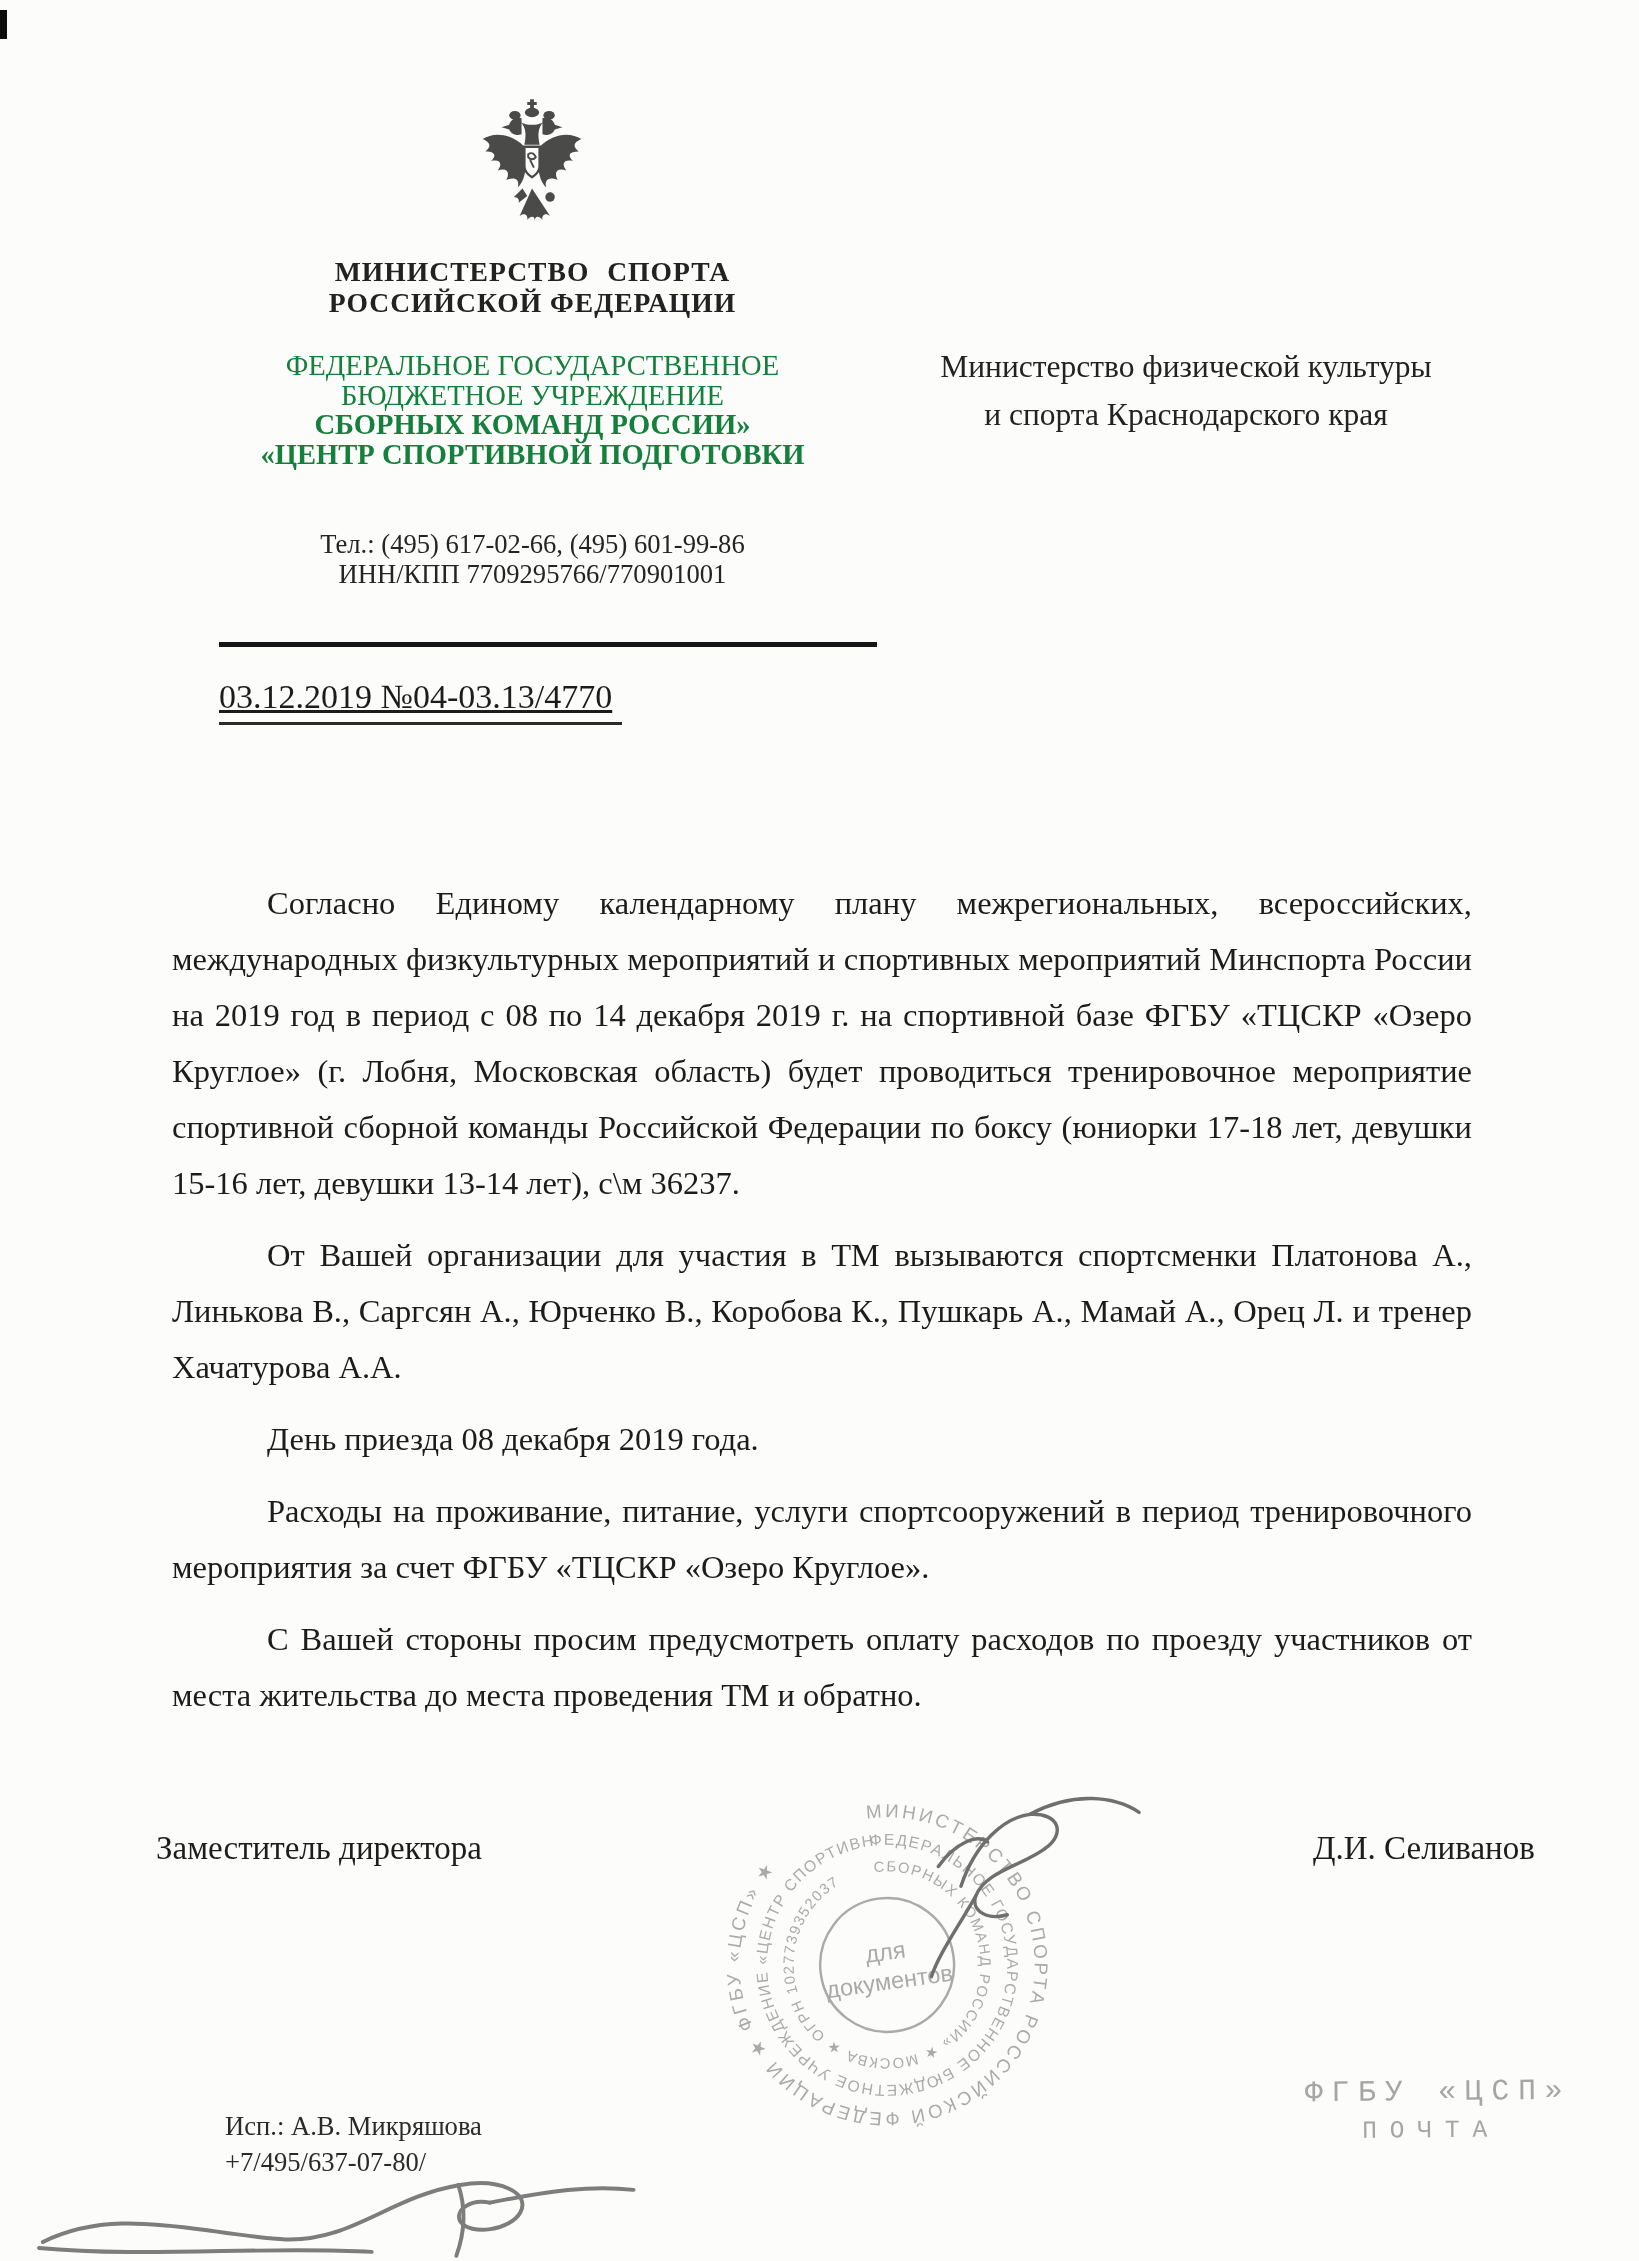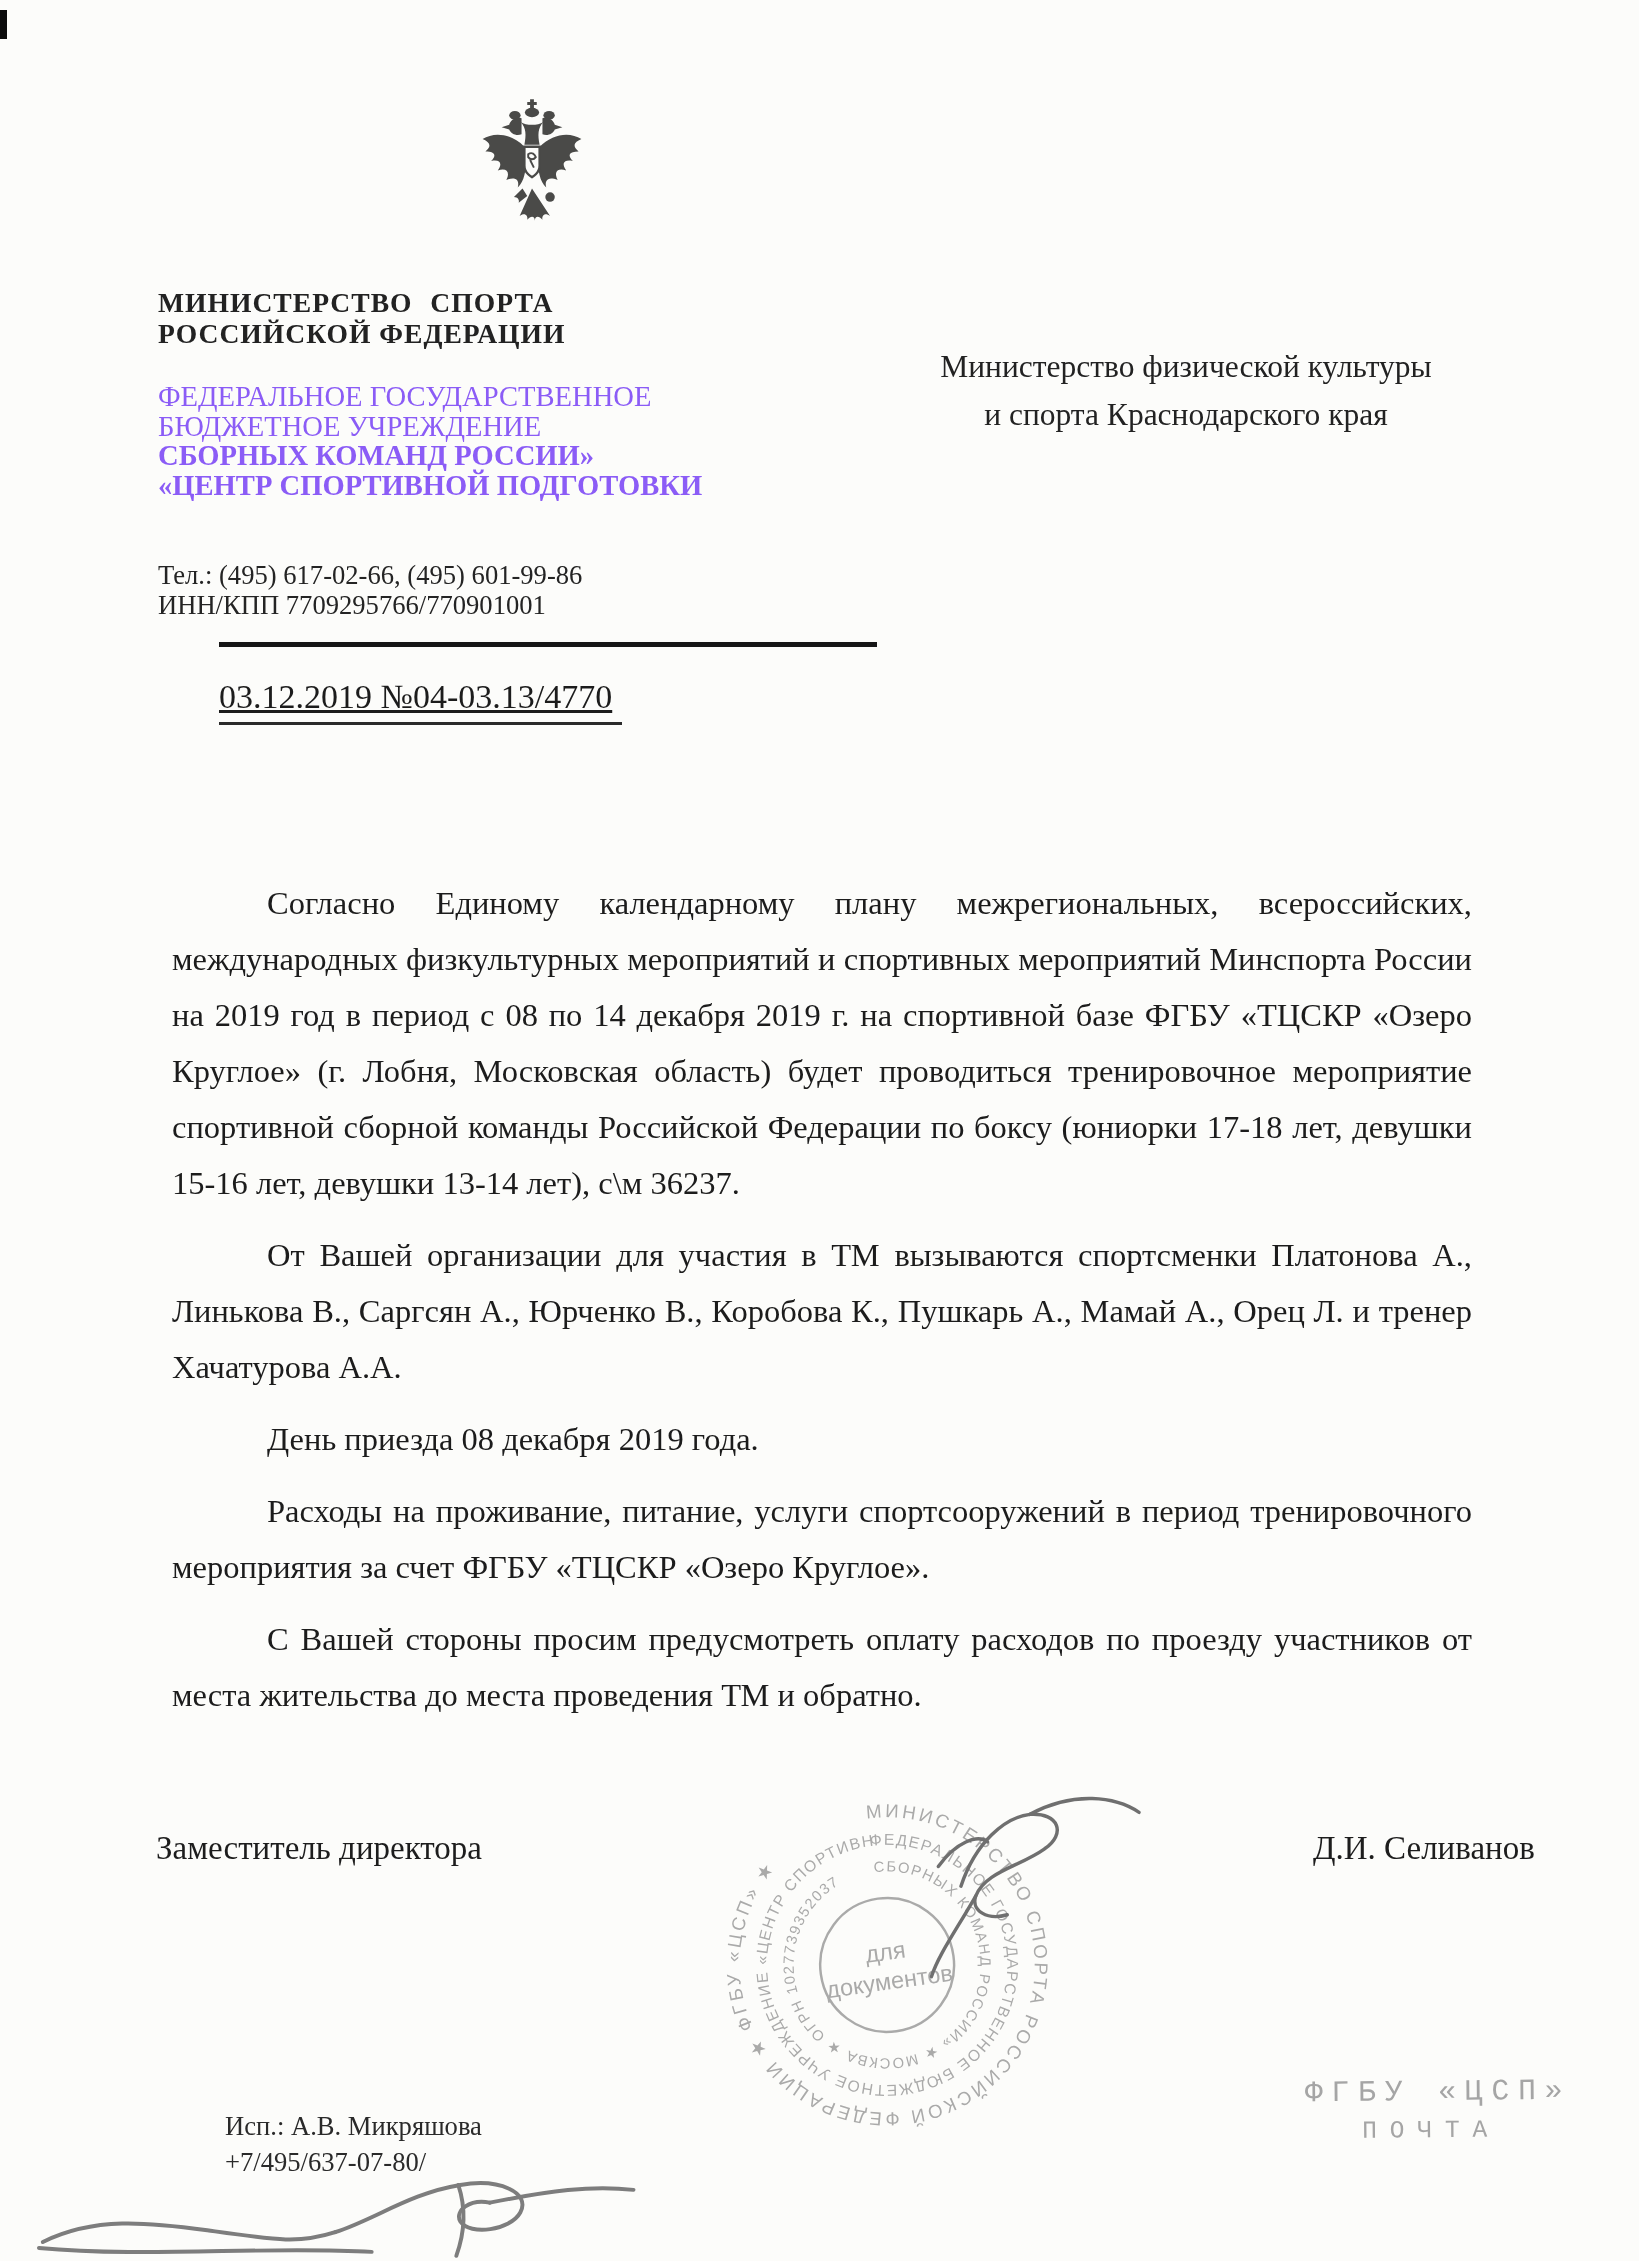--- a/index.html
+++ b/index.html
@@ -10,25 +10,25 @@
     margin:0 auto;
     background:#fcfcfa;
     overflow:hidden;
     font-family:"Liberation Serif","DejaVu Serif",serif;
     color:#1d1d1d;
   }
   .abs{position:absolute;}
   .corner-mark{left:0;top:9.9px;width:6.9px;height:29.6px;background:#0c0c0c;}
 
   
-  .lh-col{left:158px;width:749px;text-align:left;margin-top:31px;}
+  .lh-col{left:158px;width:749px;text-align:center;}
   .emblem-wrap{left:475px;top:87px;width:114px;height:165px;}
   .ministry{top:257px;font-weight:bold;font-size:27.6px;line-height:30.5px;letter-spacing:1px;color:#222;}
   .ministry .sp{word-spacing:9.9px;}
-  .orgname{top:351px;font-size:28.6px;line-height:29.6px;color:#8b5cf6;font-family:Liberation Serif, serif;}
+  .orgname{top:351px;font-size:28.6px;line-height:29.6px;color:#15803d;font-family:Liberation Serif, serif;}
   .orgname .bold{font-weight:bold;}
   .address{top:530px;font-size:26.6px;line-height:29.6px;color:#242424;}
 
   
   .recipient{left:871px;top:343px;width:630px;text-align:center;font-size:31.5px;line-height:48px;color:#222;}
 
   .rule{left:219px;top:642px;width:658px;height:4.9px;background:#161616;}
 
   .ref{left:219px;top:678px;font-size:34px;color:#1c1c1c;border-bottom:3px solid #2a2a2a;padding:0 9.9px 5.9px 0;text-decoration:underline;}
 

